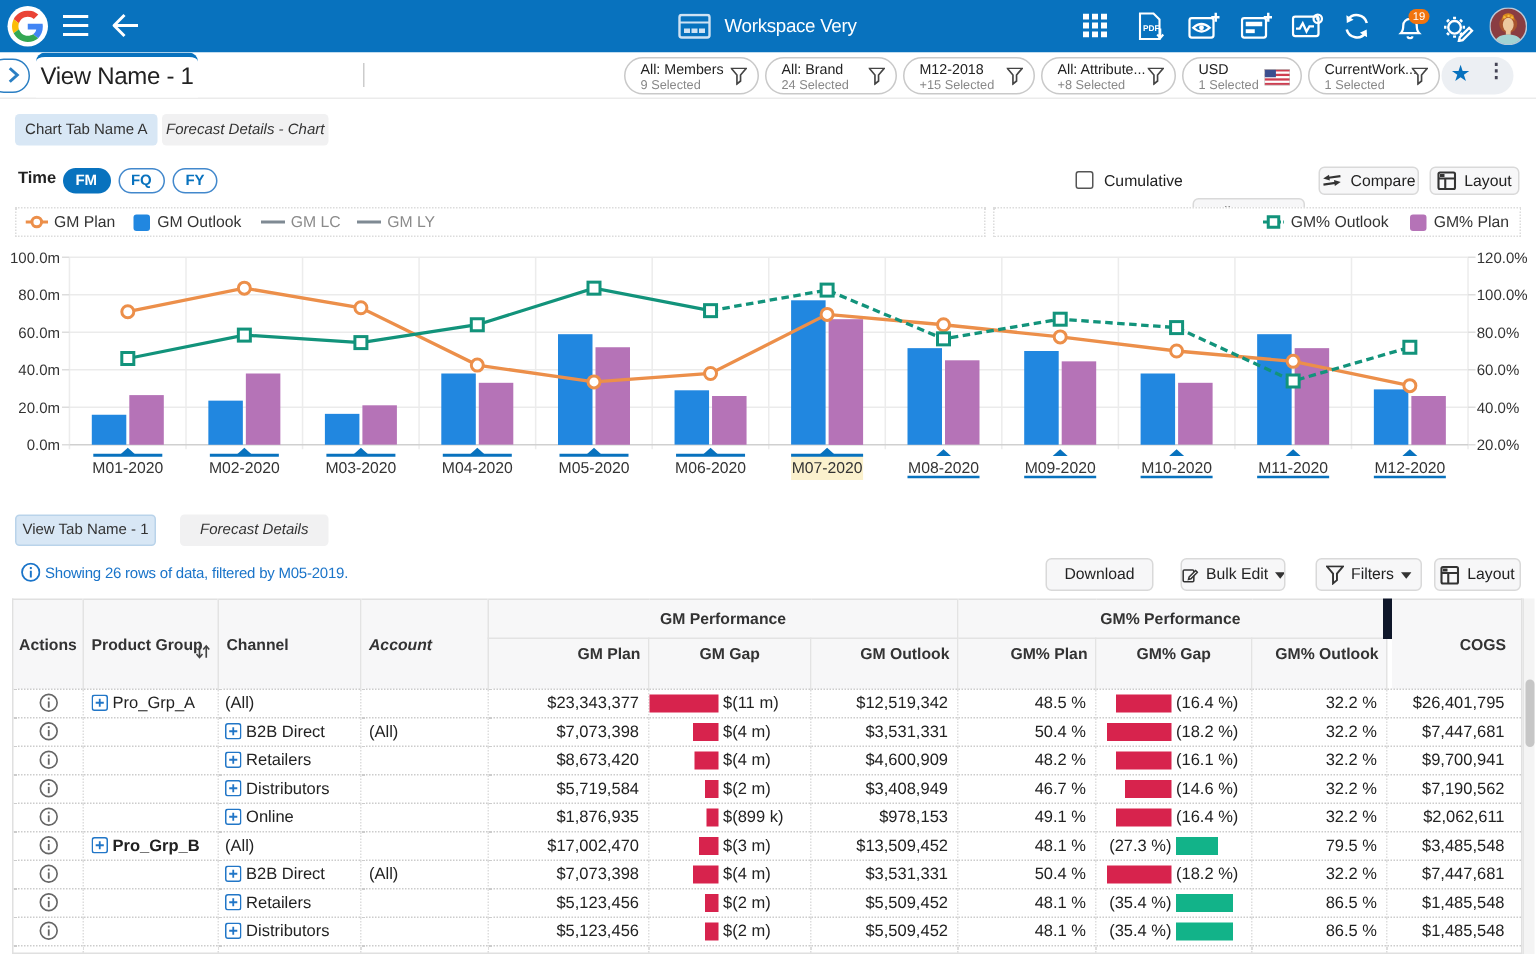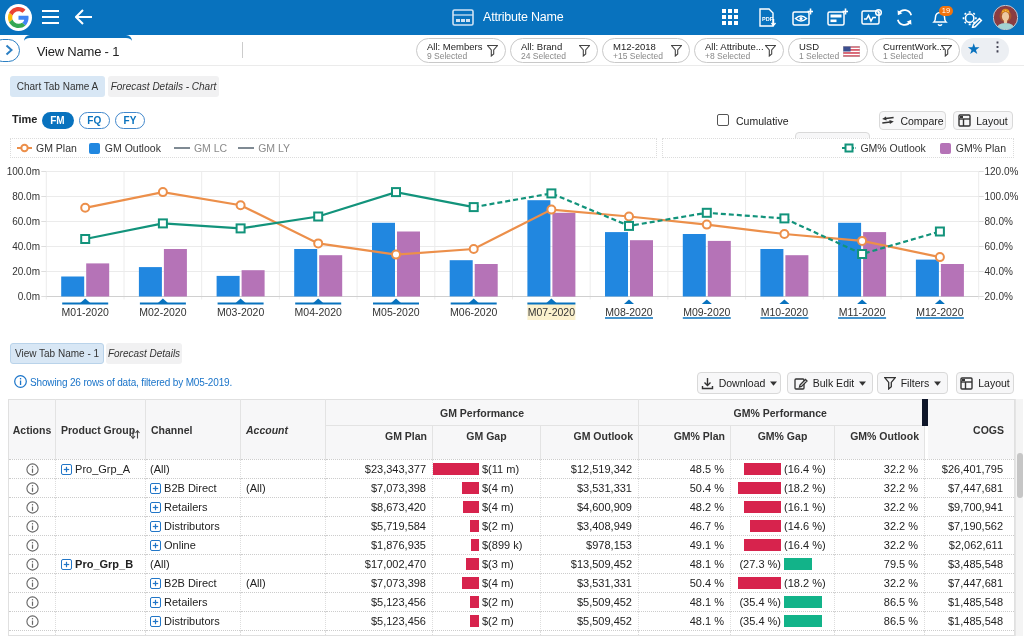--- a/index.html
+++ b/index.html
@@ -3,21 +3,21 @@
 <style>
 *{margin:0;padding:0;box-sizing:border-box;}
 html,body{width:1024px;height:641px;font-family:"Liberation Sans",sans-serif;background:#fff;overflow:hidden;}
 .abs{position:absolute;}
 .topbar{position:absolute;left:0;top:0;width:1024px;height:35px;background:#0872be;}
 .logo{position:absolute;left:5px;top:4px;width:27px;height:27px;background:#fff;border-radius:50%;display:flex;align-items:center;justify-content:center;}
 .search{position:absolute;left:112px;top:6px;width:143px;height:22px;border-radius:11px;background:rgba(255,255,255,.25);color:#e7f1fb;font-size:12px;display:flex;align-items:center;padding-left:9px;}
 .wsname{position:absolute;left:483px;top:10px;color:#fff;font-size:12.5px;letter-spacing:-0.2px;}
 .badge{position:absolute;left:939px;top:6px;min-width:14px;height:9.5px;background:#f1740e;border-radius:5px;color:#fff;font-size:7.5px;font-weight:normal;display:flex;align-items:center;justify-content:center;padding:0 0;}
 .tabrow{position:absolute;left:0;top:35px;width:1024px;height:31px;background:#fff;border-bottom:1px solid #ebebeb;}
-.vtab{position:absolute;top:0;height:30px;font-size:13px;letter-spacing:-0.2px;color:#333;display:flex;align-items:center;justify-content:center;white-space:nowrap;}
+.vtab{position:absolute;top:0;height:30px;font-size:16px;letter-spacing:-0.2px;color:#333;display:flex;align-items:center;justify-content:center;white-space:nowrap;}
 .vtab.active{background:#fff;border-top:3px solid #0872be;border-radius:6px 6px 0 0;color:#222;}
 .vtab.inactive{background:#f1f1f2;border-radius:6px 6px 0 0;}
 .pill{position:absolute;top:2.5px;height:25px;border:1px solid #c9c9c9;border-radius:13px;background:#fff;padding:3px 20px 0 10px;line-height:1.15;white-space:nowrap;}
 .pill .t1{font-size:9.5px;color:#222;}
 .pill .t2{font-size:8.5px;color:#888;}
 .pill svg{position:absolute;right:7px;top:6px;}
 .ctab{position:absolute;height:21px;font-size:10px;color:#333;display:flex;align-items:center;justify-content:center;border-radius:3px;white-space:nowrap;}
 .ctab.on{background:#d8e7f5;}
 .ctab.off{background:#f1f1f2;font-style:italic;}
 .fmpill{position:absolute;top:111.5px;height:17px;border-radius:8.5px;font-size:10px;font-weight:bold;display:flex;align-items:center;justify-content:center;}
@@ -54,21 +54,21 @@
     </svg>
 <svg class="abs" style="left:452px;top:9px" width="22" height="17">
       <g stroke="#cfe2f3" stroke-width="1.6" fill="none">
         <rect x="1" y="1" width="20" height="15" rx="1.5"></rect>
       </g>
       <rect x="4" y="10" width="4" height="3" fill="#cfe2f3"></rect>
       <rect x="9" y="10" width="4" height="3" fill="#cfe2f3"></rect>
       <rect x="14" y="10" width="4" height="3" fill="#cfe2f3"></rect>
       <line x1="1" y1="6" x2="21" y2="6" stroke="#cfe2f3" stroke-width="1.3"></line>
     </svg>
-<div class="wsname">Attribute Name</div>
+<div class="wsname">Workspace Very</div>
 <svg class="abs" style="left:722px;top:9px" width="16" height="16">
       <rect x="0" y="0" width="4" height="4" fill="#fff"></rect>
       <rect x="6" y="0" width="4" height="4" fill="#fff"></rect>
       <rect x="12" y="0" width="4" height="4" fill="#fff"></rect>
       <rect x="0" y="6" width="4" height="4" fill="#fff"></rect>
       <rect x="6" y="6" width="4" height="4" fill="#fff"></rect>
       <rect x="12" y="6" width="4" height="4" fill="#fff"></rect>
       <rect x="0" y="12" width="4" height="4" fill="#fff"></rect>
       <rect x="6" y="12" width="4" height="4" fill="#fff"></rect>
       <rect x="12" y="12" width="4" height="4" fill="#fff"></rect>
@@ -393,37 +393,37 @@
     <text x="784.4" y="155.5" font-size="10.5" fill="#333" text-anchor="middle" font-family="Liberation Sans">M10-2020</text>
     <line x1="760.4" y1="158" x2="808.4" y2="158" stroke="#0872be" stroke-width="1.6"></line>
     <polygon points="857.1,144 867.1,144 862.1,139.5" fill="#0872be"></polygon>
     <text x="862.1" y="155.5" font-size="10.5" fill="#333" text-anchor="middle" font-family="Liberation Sans">M11-2020</text>
     <line x1="838.1" y1="158" x2="886.1" y2="158" stroke="#0872be" stroke-width="1.6"></line>
     <polygon points="934.9,144 944.9,144 939.9,139.5" fill="#0872be"></polygon>
     <text x="939.9" y="155.5" font-size="10.5" fill="#333" text-anchor="middle" font-family="Liberation Sans">M12-2020</text>
     <line x1="915.9" y1="158" x2="963.9" y2="158" stroke="#0872be" stroke-width="1.6"></line>
   </svg>
 <div class="ctab on" style="left:10px;top:343px;width:94px;border:1px solid #b9d3ea;">View Tab Name - 1</div>
-<div class="ctab off" style="left:106px;top:343px;width:76px;">Forecast Details</div>
+<div class="ctab off" style="left:120px;top:343px;width:99px;">Forecast Details</div>
 <svg class="abs" style="left:14px;top:375px" width="13" height="13">
     <circle cx="6.5" cy="6.5" r="5.8" stroke="#1a74c9" stroke-width="1.2" fill="none"></circle>
     <rect x="5.9" y="5.5" width="1.3" height="4.5" fill="#1a74c9"></rect>
     <rect x="5.9" y="3" width="1.3" height="1.4" fill="#1a74c9"></rect>
   </svg>
 <div class="abs" style="left:30px;top:377px;font-size:10px;letter-spacing:-0.15px;color:#1a74c9;">Showing 26 rows of data, filtered by M05-2019.</div>
-<div class="btn" style="left:697px;top:372px;width:84px;height:22px;"><svg width="13" height="13" viewBox="0 0 13 13">
+<div class="btn" style="left:697px;top:372px;width:72px;height:22px;flex-direction:column;"><svg width="13" height="13" viewBox="0 0 13 13">
       <g stroke="#333" stroke-width="1.4" fill="none">
         <line x1="6.5" y1="1" x2="6.5" y2="8"></line>
         <polyline points="3.5,5.5 6.5,8.5 9.5,5.5"></polyline>
         <path d="M1.5 9 v2.5 h10 V9"></path>
       </g>
     </svg> Download <svg width="7" height="5">
       <polygon points="0,0.5 7,0.5 3.5,4.8" fill="#333"></polygon>
     </svg></div>
-<div class="btn" style="left:787px;top:372px;width:86px;height:22px;"><svg width="14" height="13" viewBox="0 0 14 13">
+<div class="btn" style="left:787px;top:372px;width:70px;height:22px;"><svg width="14" height="13" viewBox="0 0 14 13">
       <g stroke="#333" stroke-width="1.3" fill="none">
         <rect x="1" y="2" width="9" height="10" rx="1"></rect>
         <path d="M6 8 l5.5-5.5 1.5 1.5 -5.5 5.5 -2 .5 z" fill="#fff"></path>
       </g>
     </svg> Bulk Edit <svg width="7" height="5">
       <polygon points="0,0.5 7,0.5 3.5,4.8" fill="#333"></polygon>
     </svg></div>
 <div class="btn" style="left:877px;top:372px;width:71px;height:22px;"><svg width="12" height="13" viewBox="0 0 11 12">
       <path d="M0.5 0.5 h10 l-3.8 4.5 v4 l-2.4 2 v-6 z" stroke="#333" stroke-width="1.2" fill="none"></path>
     </svg> Filters <svg width="7" height="5">

